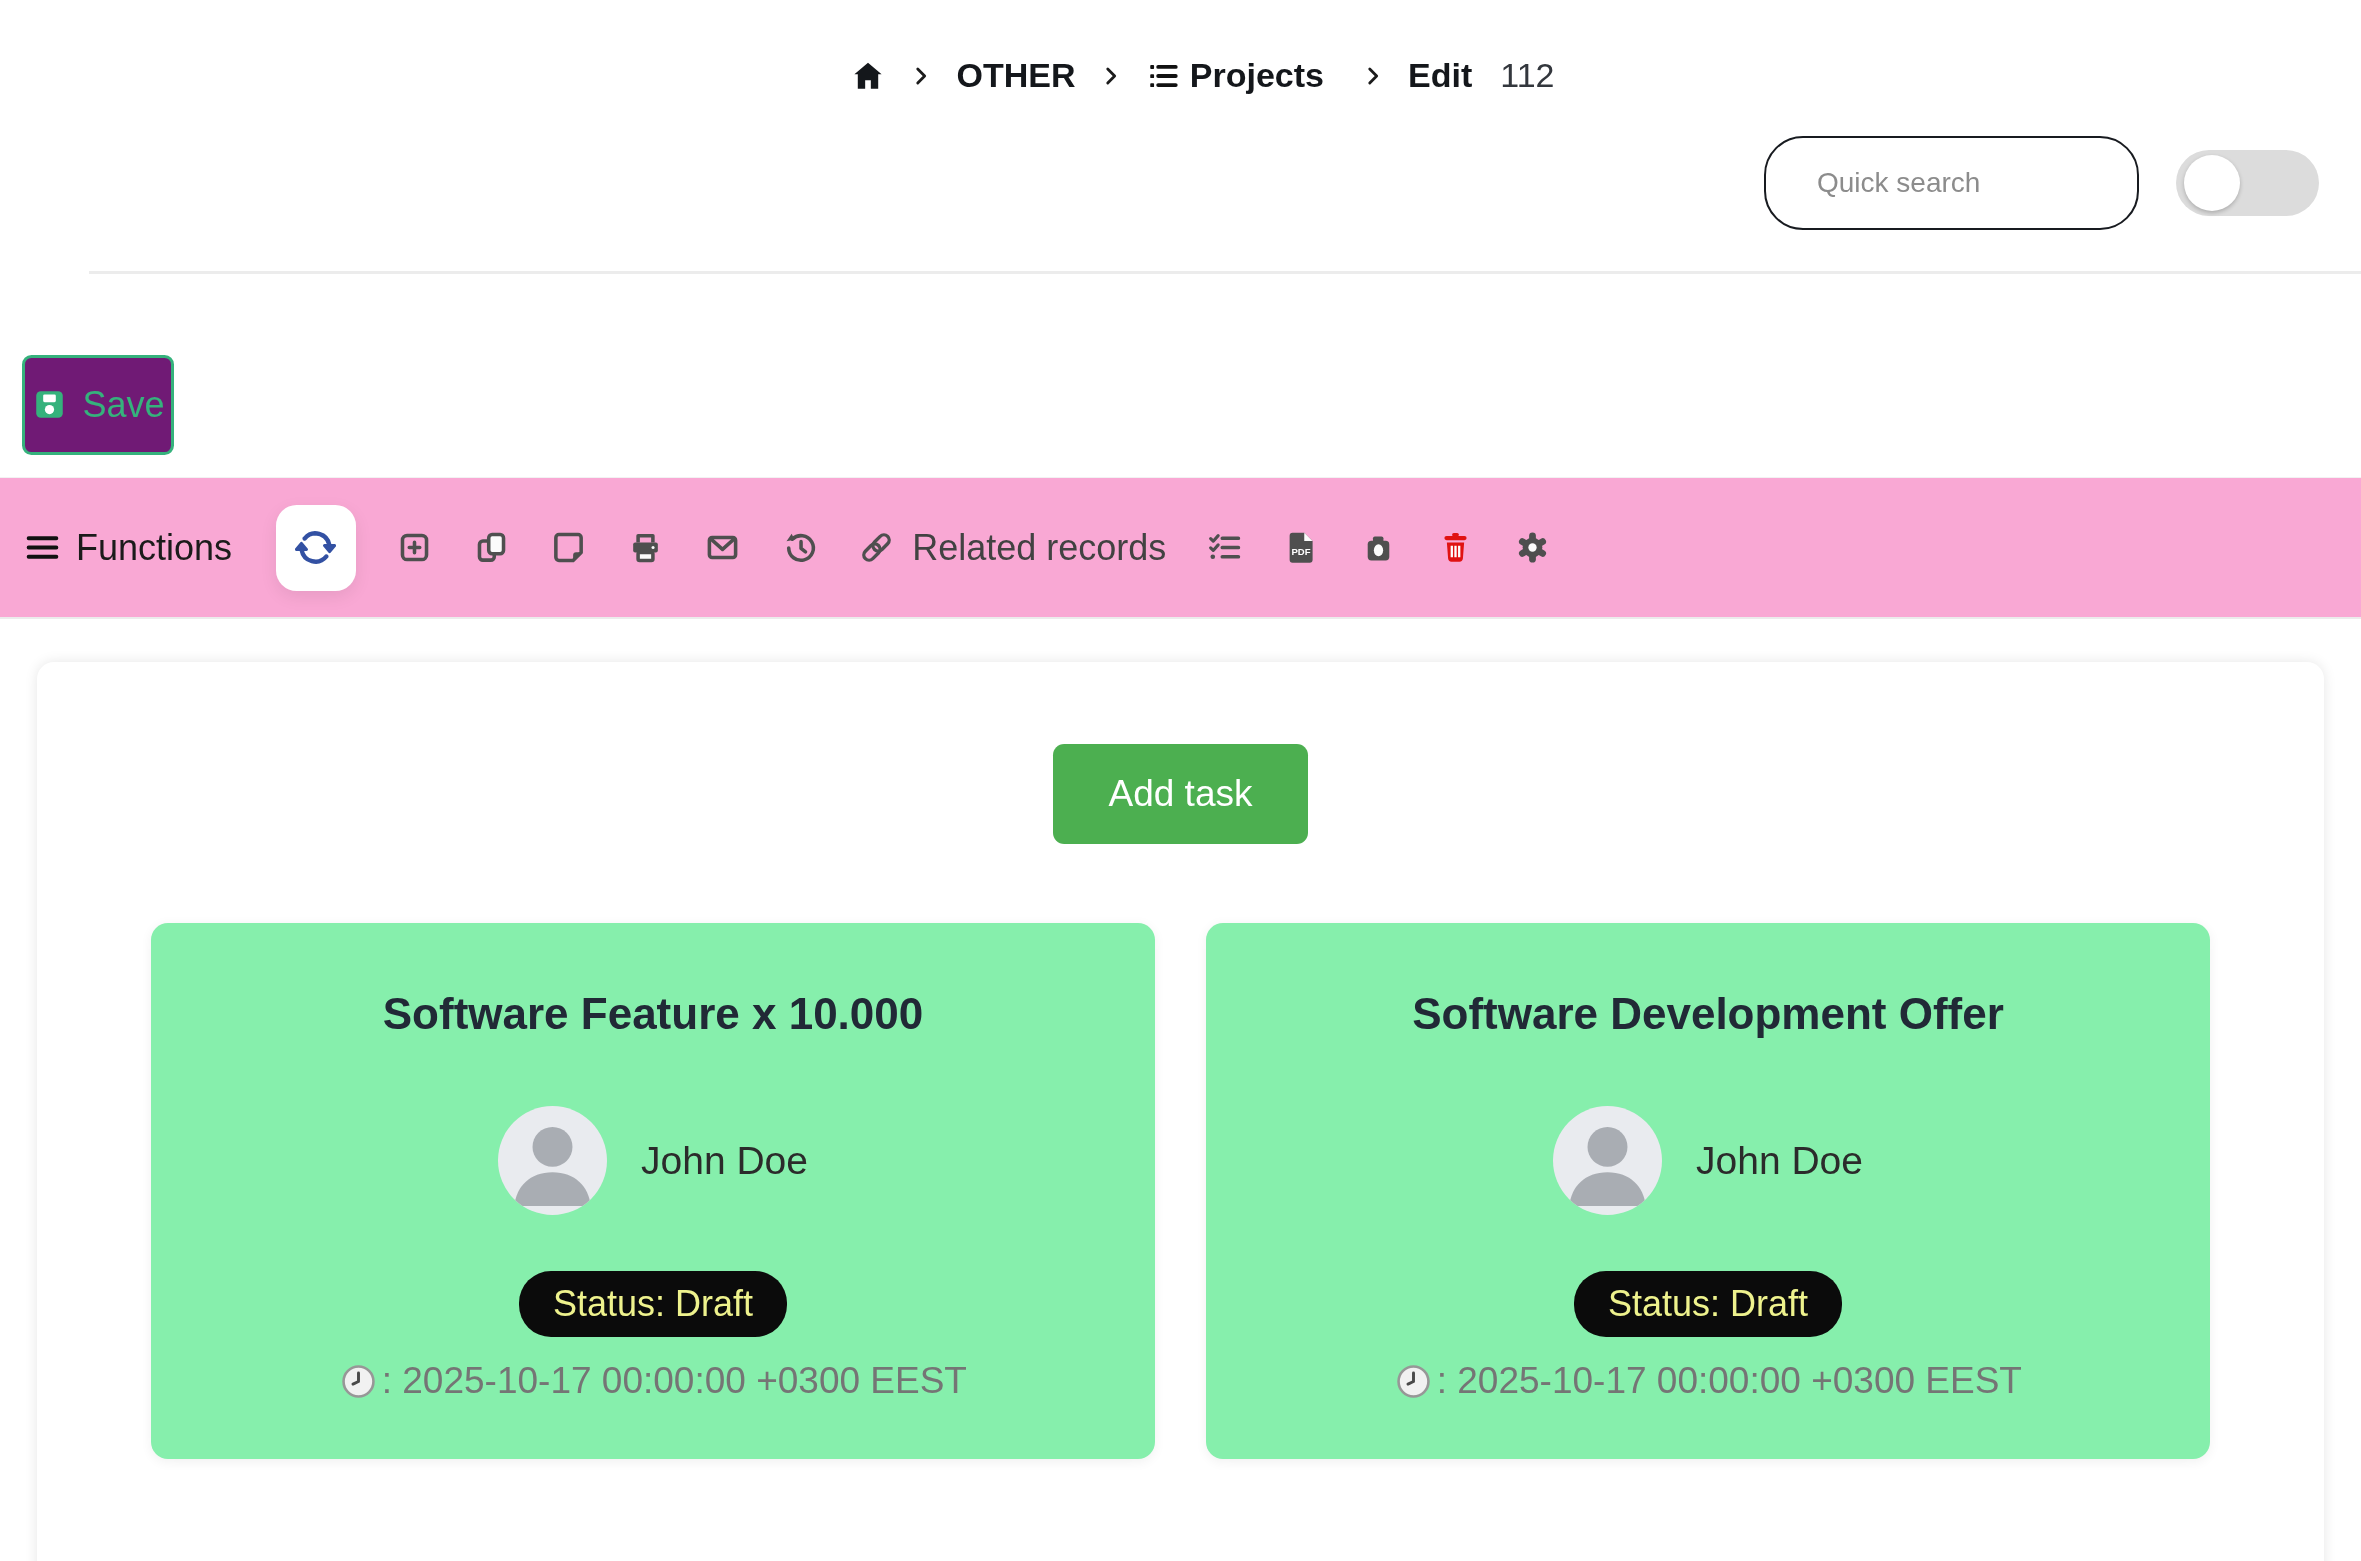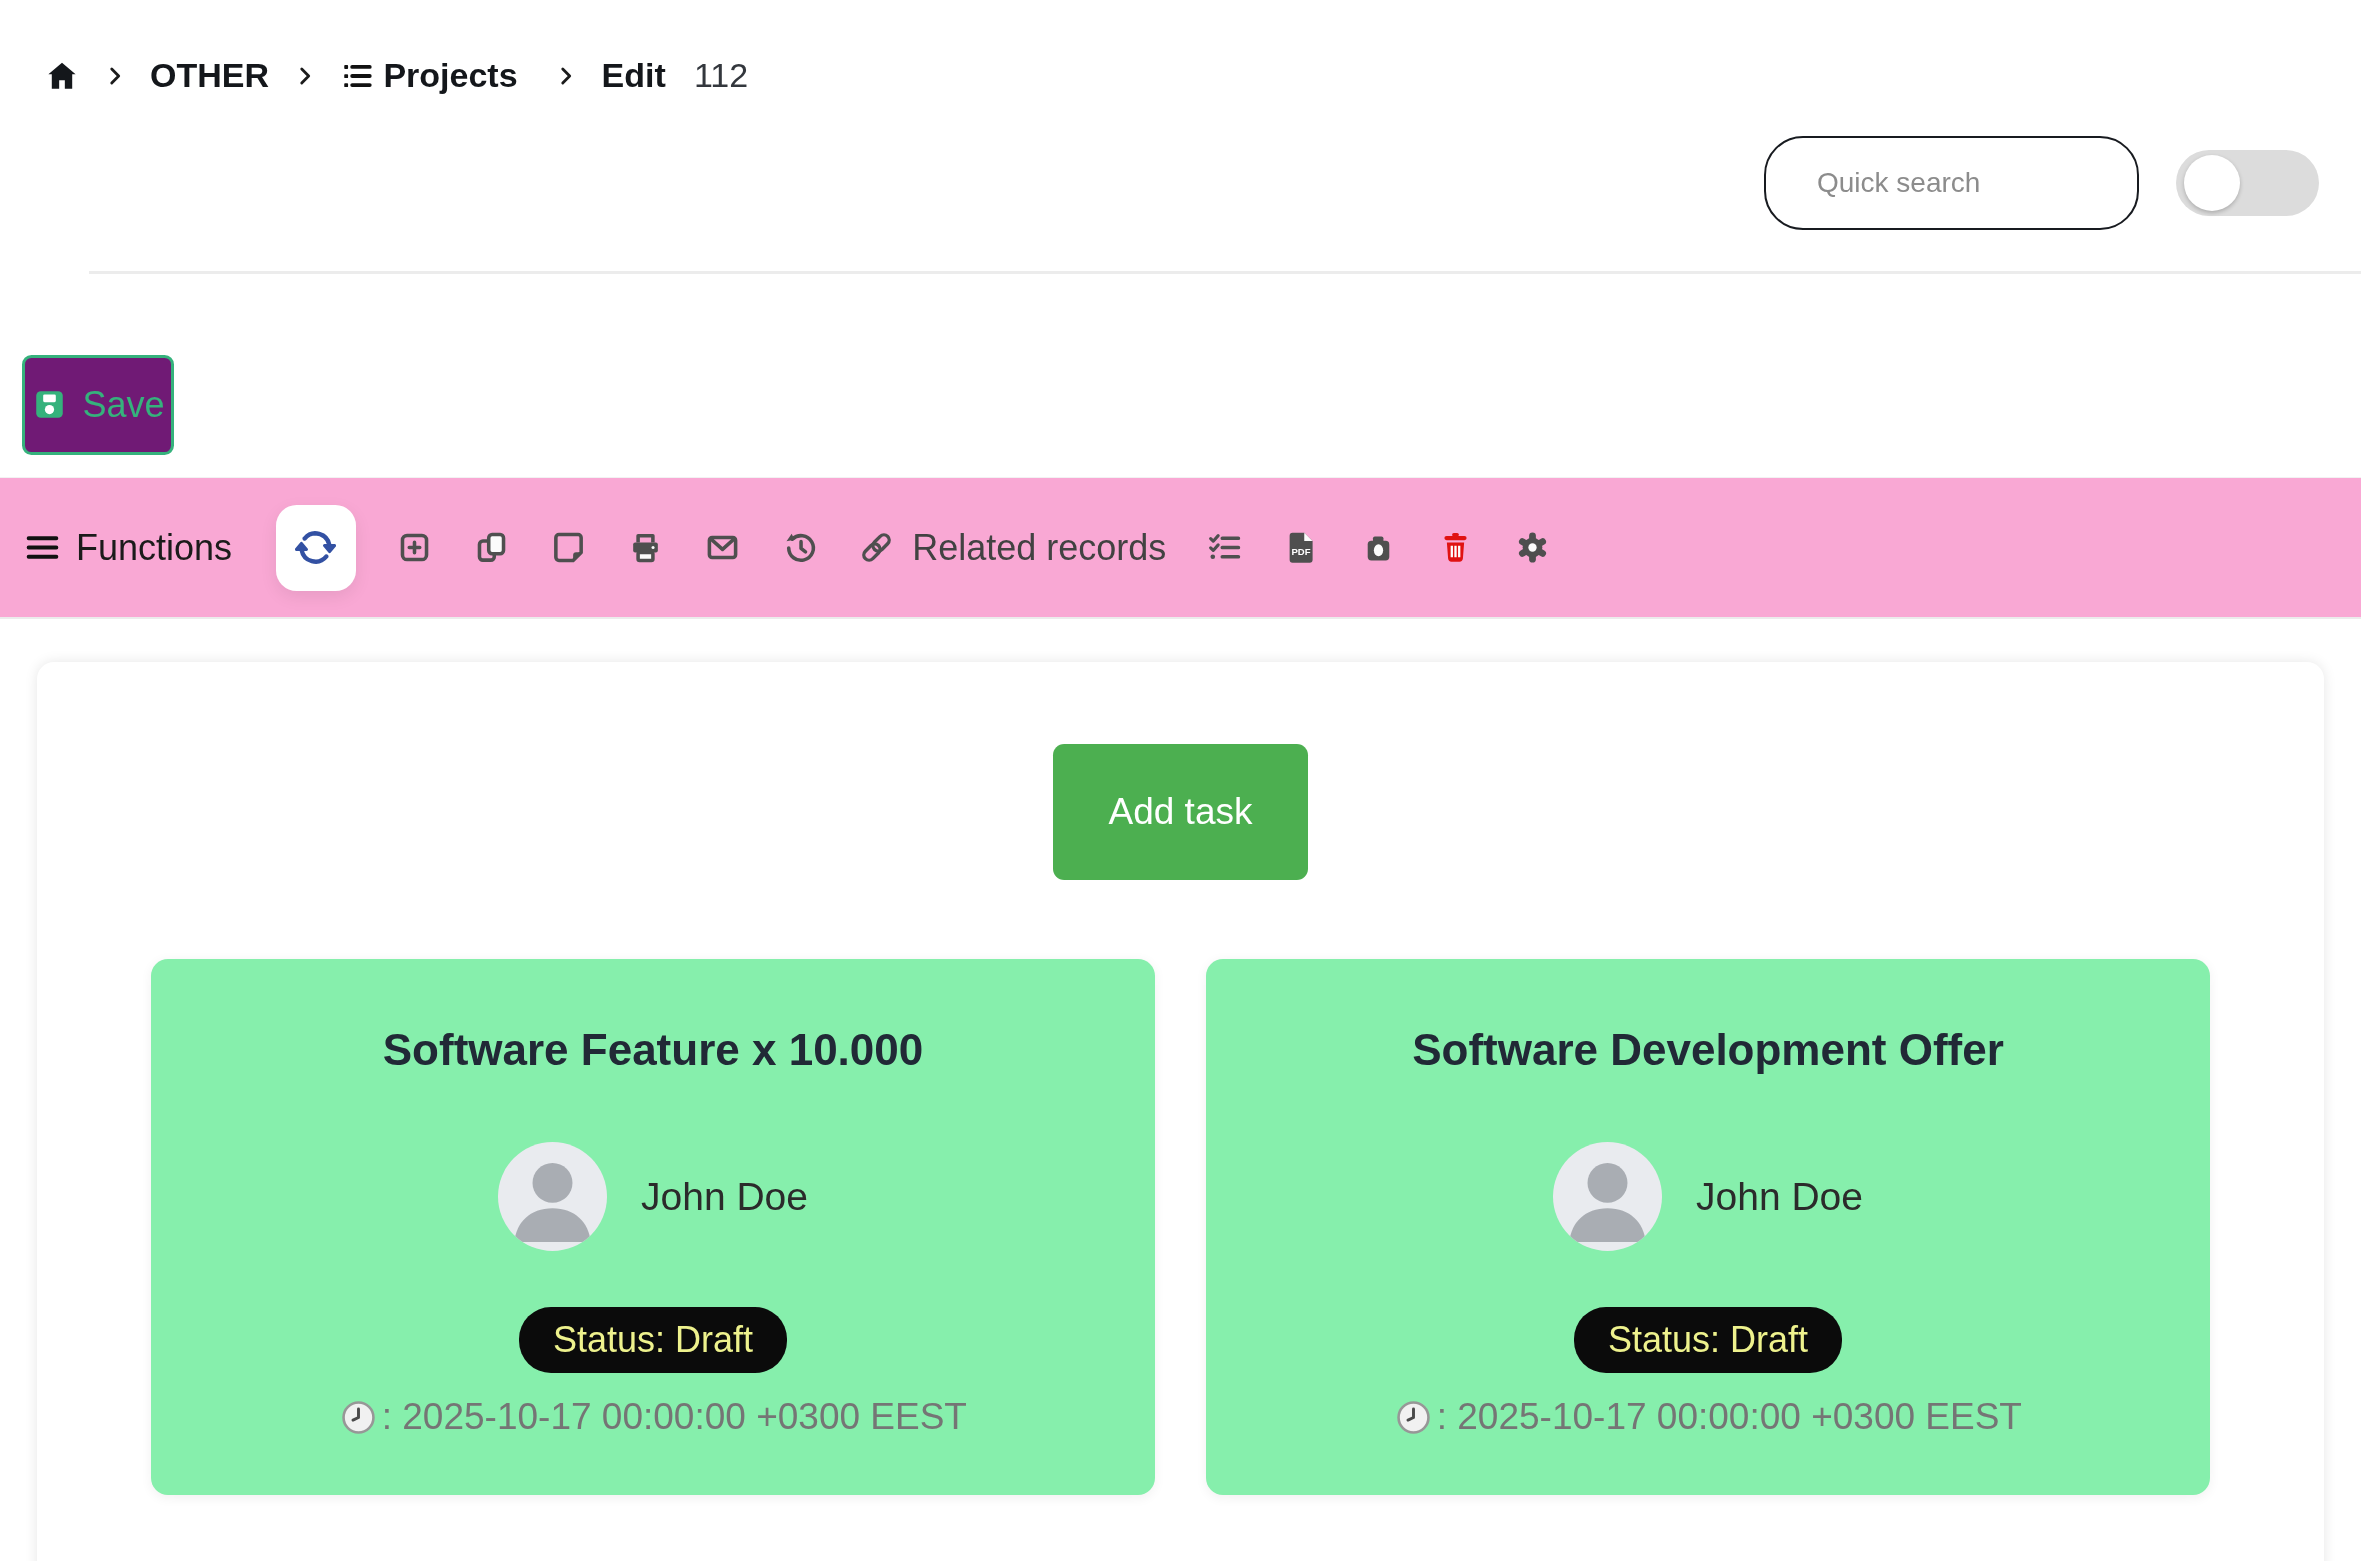--- a/index.html
+++ b/index.html
@@ -1,20 +1,20 @@
 <!DOCTYPE html>
 <html style="font-size:15px"><head>
 <meta charset="utf-8">
 <style>
   html,body{margin:0;padding:0;width:2361px;height:1562px;overflow:hidden;background:#ffffff;
     font-family:"Liberation Sans", sans-serif; -webkit-font-smoothing:antialiased;}
   *{box-sizing:border-box;}
 
   
-  .breadcrumb{display:flex;align-items:center;gap:22.5px;margin:56px 0 0 45px;font-size:34px;color:#14171b;}
+  .breadcrumb{display:flex;align-items:center;gap:22.5px;margin:56px 0 0 45px;font-size:34px;color:#14171b;justify-content:center;}
   .crumb{font-weight:700;color:#14171b;cursor:pointer;}
   .crumb-id{font-weight:400;color:#33373d;margin-left:5.6px;}
   .crumb-with-icon{display:flex;align-items:center;gap:9.4px;}
   .icon36{width:34px;height:34px;display:block;}
   .icon28{width:26px;height:26px;display:block;}
 
   
   .header-row{display:flex;align-items:center;justify-content:flex-end;gap:37px;margin:41px 42px 0 0;}
   .search-pill{display:flex;align-items:center;width:375px;height:94px;border:2.8px solid #181b20;border-radius:39px;background:#fff;padding:0 26px 0 49px;}
   .search-pill input{flex:1;border:none;outline:none;background:transparent;font-size:28px;color:#222;font-family:"Liberation Sans",sans-serif;}
@@ -38,21 +38,21 @@
   .fn-group{display:flex;align-items:center;gap:15px;margin-right:3.7px;cursor:pointer;}
   .fn-label{font-size:36px;font-weight:500;color:#1b1b1b;}
   .tool-btn{display:flex;align-items:flex-start;justify-content:center;cursor:pointer;background:transparent;border:none;padding:0;}
   .tool-btn.active{background:#ffffff;border-radius:20.6px;padding:22.5px 19.7px;box-shadow:0 5.6px 17px rgba(0,0,0,.08);}
   .related-group{display:flex;align-items:center;gap:17px;cursor:pointer;}
   .related-label{font-size:36px;font-weight:500;color:#424242;}
 
   
   .content-panel{margin:43px 37px 0;height:928px;background:#fff;border-radius:17px;
     box-shadow:0 0 13px rgba(0,0,0,.10);padding-top:82px;}
-  .add-task-btn{display:flex;align-items:center;justify-content:center;margin:0 auto;width:255px;height:136px;
+  .add-task-btn{display:flex;align-items:center;justify-content:center;margin:0 auto;width:255px;height:100px;
     border:none;border-radius:11.2px;background:#4caf50;color:#fff;font-size:37px;font-family:"Liberation Sans",sans-serif;cursor:pointer;}
 
   .cards-row{display:flex;justify-content:center;gap:51px;margin-top:79px;}
   .task-card{width:1004px;height:536px;background:#86efac;border-radius:17px;box-shadow:0 2.8px 11.2px rgba(0,0,0,.06);
     text-align:center;padding-top:66px;cursor:pointer;}
   .card-title{font-size:44px;font-weight:700;color:#212936;}
   .assignee-row{display:flex;align-items:center;justify-content:center;gap:34px;margin-top:67px;}
   .avatar{width:109px;height:109px;border-radius:50%;background:#e9ebef;overflow:hidden;}
   .avatar svg{width:100%;height:100%;display:block;}
   .assignee-name{font-size:39px;color:#2b2b2b;}

